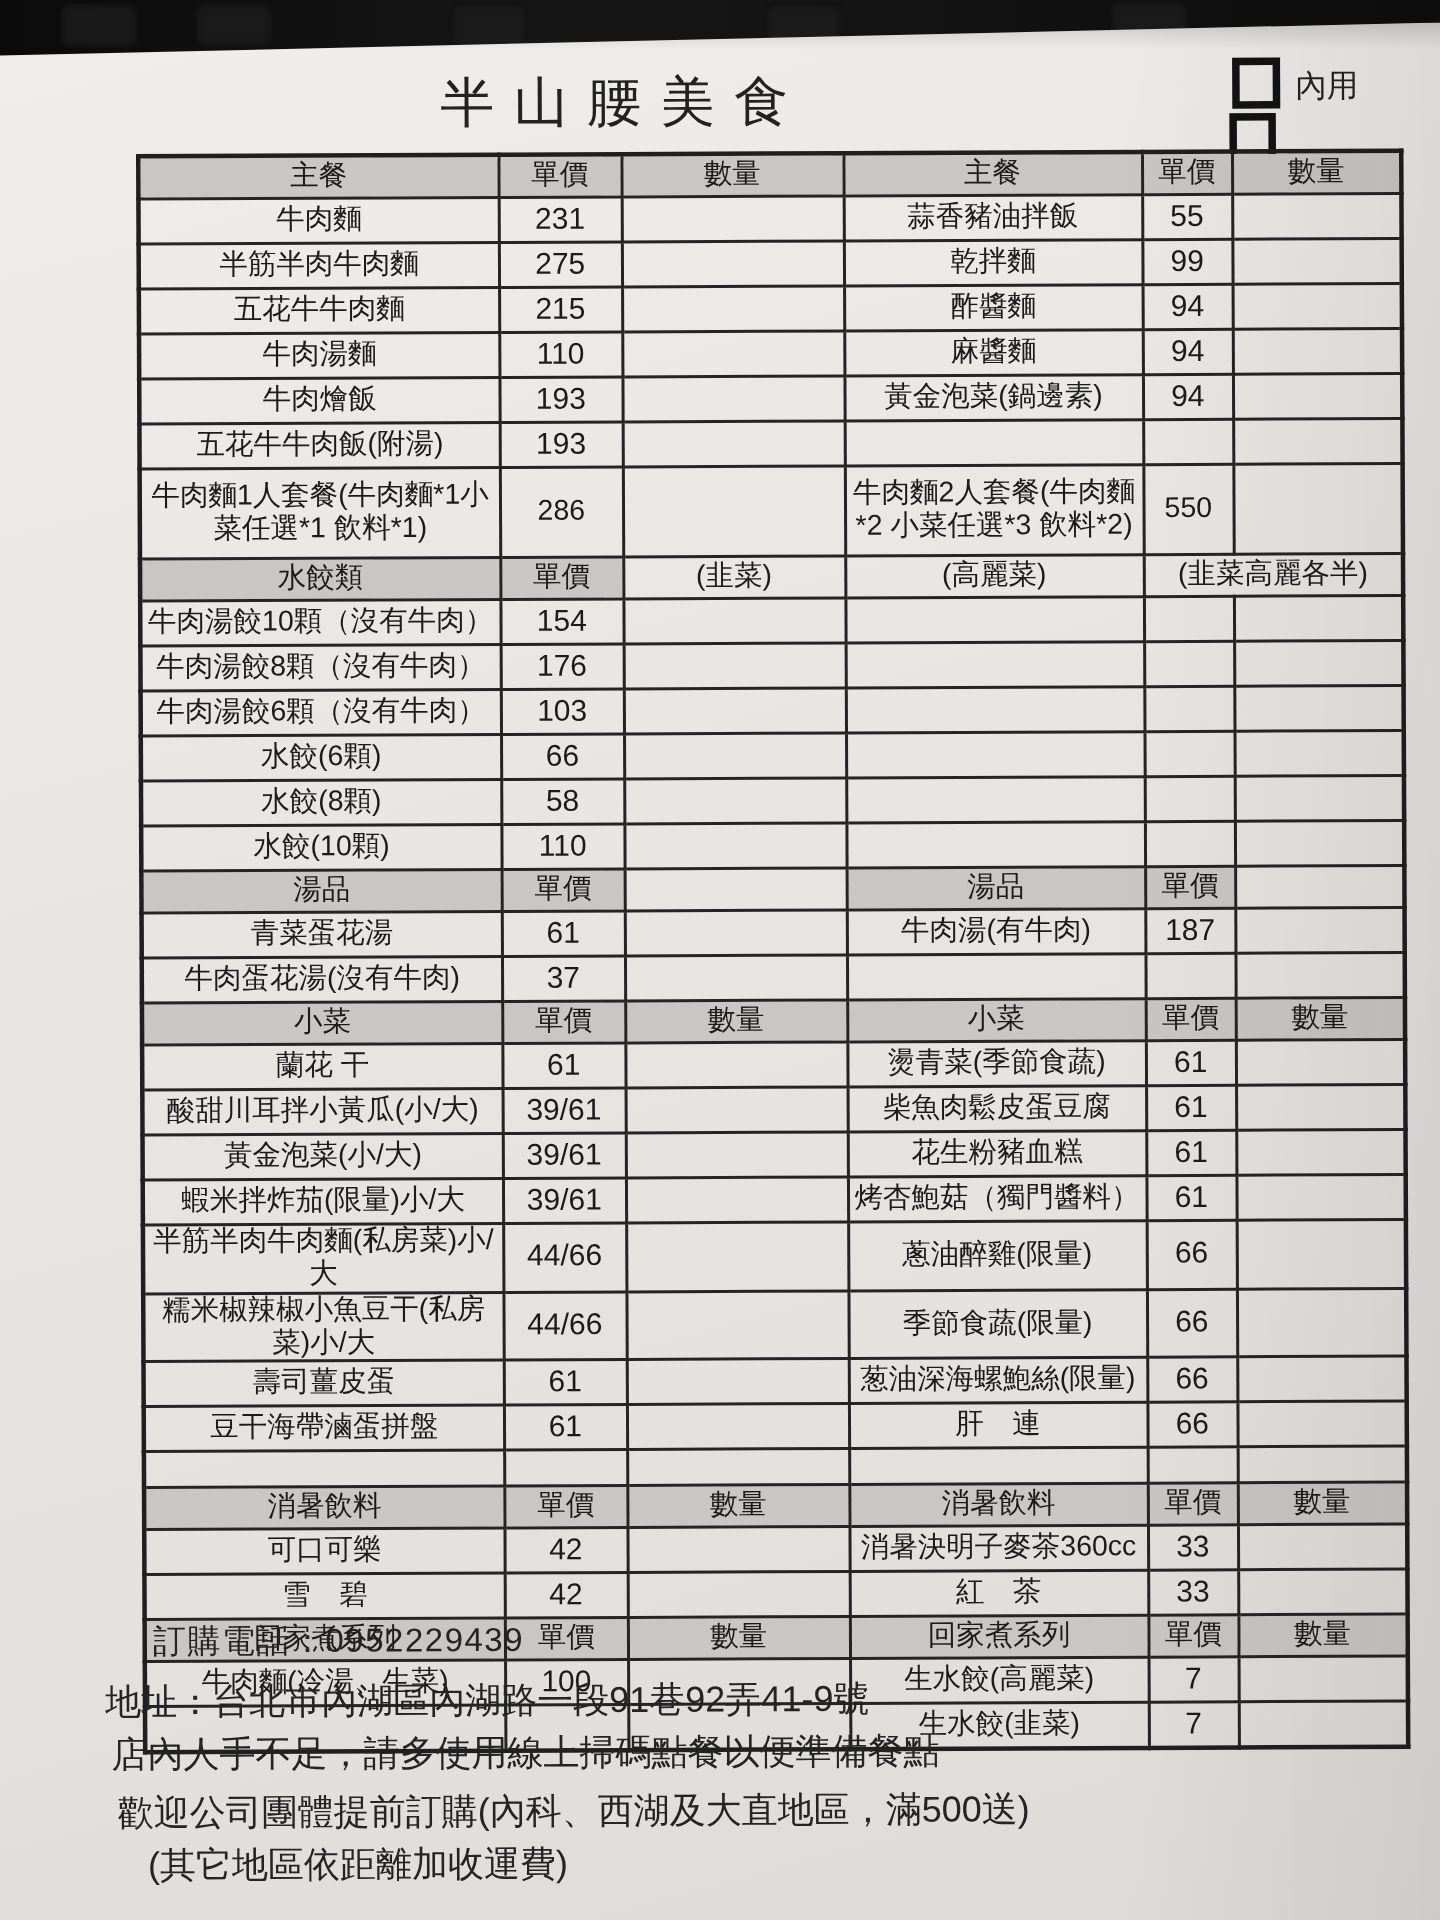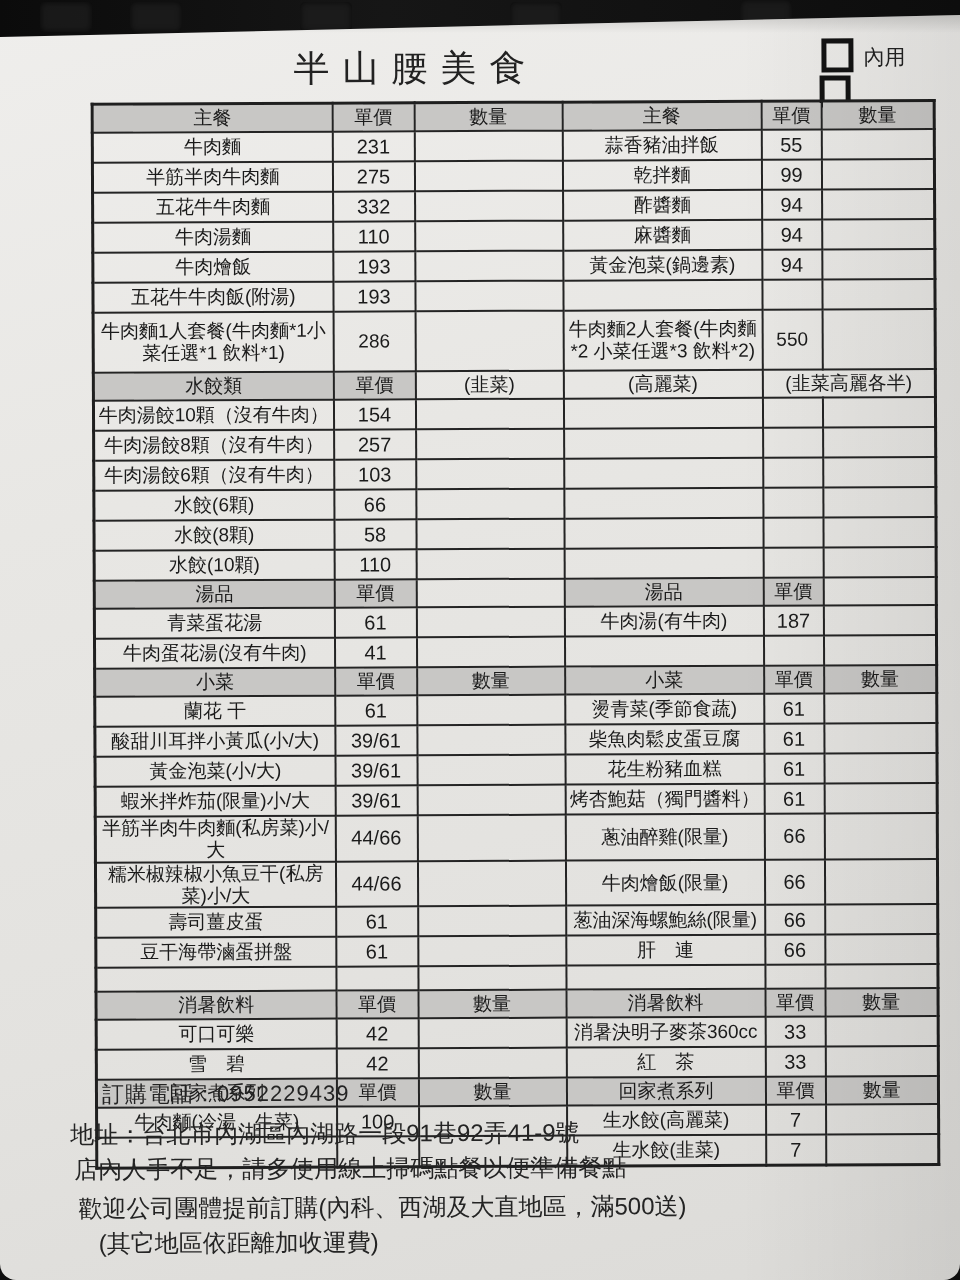--- a/index.html
+++ b/index.html
@@ -18,21 +18,20 @@
   .desk .key{
     position:absolute;top:2px;width:52px;height:30px;border-radius:5px;
     background:#1d1d1d;box-shadow:inset 0 0 6px rgba(0,0,0,.8);
     opacity:.8;
   }
   
   .paper{
     position:absolute;left:0;top:0;width:960px;height:1280px;
     clip-path:polygon(0 37px,100% 15px,100% 100%,0 100%);
     background:linear-gradient(165deg,#efeeec 0%,#e8e7e4 35%,#e3e2df 70%,#dcdbd8 100%);
-    border-radius:16px;
   }
   .paper::before{
     content:"";position:absolute;left:0;top:0;width:100%;height:60px;
     background:linear-gradient(180deg,rgba(0,0,0,.25),rgba(0,0,0,0) 55%);
     pointer-events:none;
   }
   .paper::after{
     content:"";position:absolute;right:0;top:0;width:220px;height:100%;
     background:linear-gradient(270deg,rgba(0,0,0,.07),rgba(0,0,0,0));
     pointer-events:none;
@@ -130,21 +129,21 @@
           <tr class="item">
             <td class="al">半筋半肉牛肉麵</td>
             <td class="">275</td>
             <td class=""></td>
             <td class="">乾拌麵</td>
             <td class="">99</td>
             <td class=""></td>
           </tr>
           <tr class="item">
             <td class="al">五花牛牛肉麵</td>
-            <td class="">332</td>
+            <td class="">215</td>
             <td class=""></td>
             <td class="">酢醬麵</td>
             <td class="">94</td>
             <td class=""></td>
           </tr>
           <tr class="item">
             <td class="al">牛肉湯麵</td>
             <td class="">110</td>
             <td class=""></td>
             <td class="">麻醬麵</td>
@@ -185,21 +184,21 @@
           <tr class="item">
             <td class="al sm">牛肉湯餃10顆（沒有牛肉）</td>
             <td class="">154</td>
             <td class=""></td>
             <td class=""></td>
             <td class=""></td>
             <td class=""></td>
           </tr>
           <tr class="item">
             <td class="al sm">牛肉湯餃8顆（沒有牛肉）</td>
-            <td class="">257</td>
+            <td class="">176</td>
             <td class=""></td>
             <td class=""></td>
             <td class=""></td>
             <td class=""></td>
           </tr>
           <tr class="item">
             <td class="al sm">牛肉湯餃6顆（沒有牛肉）</td>
             <td class="">103</td>
             <td class=""></td>
             <td class=""></td>
@@ -241,21 +240,21 @@
           <tr class="item">
             <td class="al">青菜蛋花湯</td>
             <td class="">61</td>
             <td class=""></td>
             <td class="">牛肉湯(有牛肉)</td>
             <td class="">187</td>
             <td class=""></td>
           </tr>
           <tr class="item">
             <td class="al">牛肉蛋花湯(沒有牛肉)</td>
-            <td class="">41</td>
+            <td class="">37</td>
             <td class=""></td>
             <td class=""></td>
             <td class=""></td>
             <td class=""></td>
           </tr>
           <tr class="header">
             <td class="g al">小菜</td>
             <td class="g">單價</td>
             <td class="g">數量</td>
             <td class="g">小菜</td>
@@ -299,21 +298,21 @@
             <td class="">44/66</td>
             <td class=""></td>
             <td class="">蔥油醉雞(限量)</td>
             <td class="">66</td>
             <td class=""></td>
           </tr>
           <tr class="item">
             <td class="al sm">糯米椒辣椒小魚豆干(私房菜)小/大</td>
             <td class="">44/66</td>
             <td class=""></td>
-            <td class="">牛肉燴飯(限量)</td>
+            <td class="">季節食蔬(限量)</td>
             <td class="">66</td>
             <td class=""></td>
           </tr>
           <tr class="item">
             <td class="al">壽司薑皮蛋</td>
             <td class="">61</td>
             <td class=""></td>
             <td class="">葱油深海螺鮑絲(限量)</td>
             <td class="">66</td>
             <td class=""></td>

